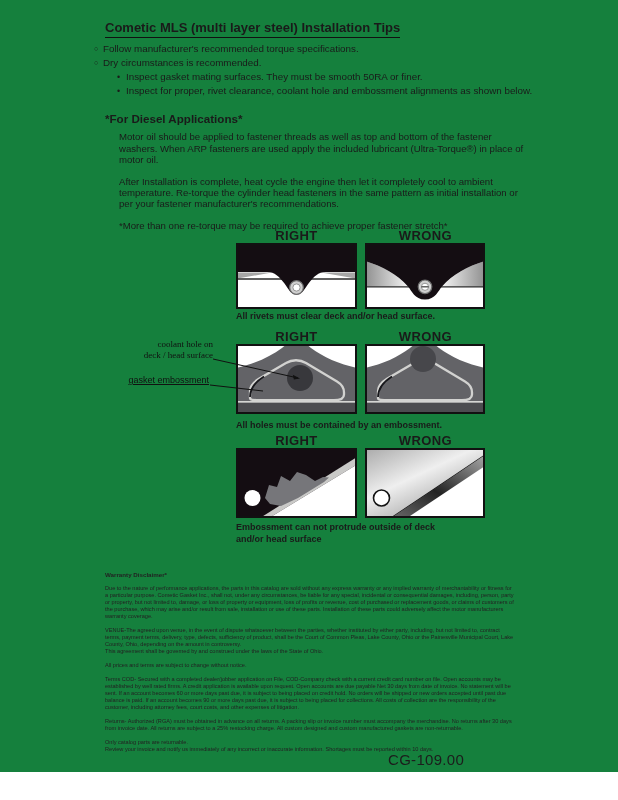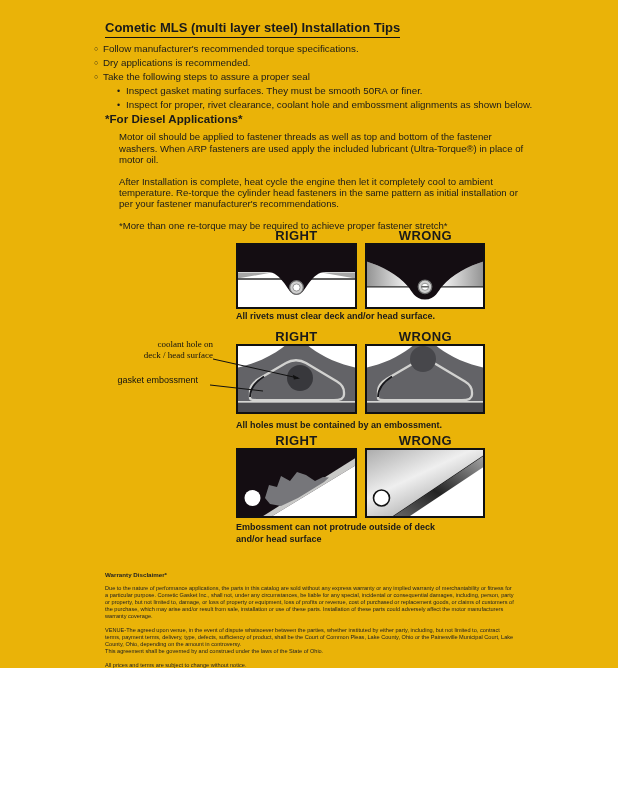--- a/index.html
+++ b/index.html
@@ -1,16 +1,16 @@
 <!DOCTYPE html>
 <html><head>
 <meta charset="utf-8">
 <style>
   html,body{margin:0;padding:0;background:#fff;}
-  .page{position:relative;width:618px;height:668px;background:#eab308;overflow:hidden;
+  .page{position:relative;width:618px;height:772px;background:#15803d;overflow:hidden;
         font-family:"Liberation Sans", sans-serif;color:#1a1a1a;}
 
   .title{position:absolute;left:105px;top:20px;font-size:13px;font-weight:bold;
          border-bottom:1.6px solid #111;padding-bottom:2px;}
 
   .bullets{position:absolute;left:94px;top:42px;font-size:9.8px;}
   .b-row{display:flex;line-height:14px;}
   .b-mark{width:9px;font-size:7px;line-height:14px;flex:0 0 9px;}
   .b-sub{margin-left:23px;}
   .b-sub .b-mark{font-size:9px;}
@@ -20,21 +20,21 @@
   .diesel p{margin:0 0 10px 14px;}
 
   .dlabel{position:absolute;width:121px;text-align:center;font-size:13px;font-weight:bold;
           letter-spacing:.4px;}
   .panel{position:absolute;}
   .panel svg{display:block;}
   .caption{position:absolute;left:236px;font-size:9px;font-weight:bold;line-height:11.5px;width:280px;}
 
   .side-label{position:absolute;text-align:right;font-size:9px;line-height:11px;color:#111;}
   .lbl-coolant{left:118px;top:339px;width:95px;font-family:Liberation Serif, serif;}
-  .lbl-gasket{left:93px;top:375px;width:105px;}
+  .lbl-gasket{left:104px;top:375px;width:105px;text-decoration:underline;}
   .leader-overlay{position:absolute;left:118px;top:336px;width:200px;height:64px;z-index:5;}
 
   .warranty{position:absolute;left:105px;top:571px;width:409px;font-size:5.6px;line-height:7px;color:#222;}
   .warranty h3{font-size:6.2px;font-weight:bold;margin:0 0 7px 0;}
   .warranty p{margin:0 0 7px 0;}
   .warranty p.nogap{margin-bottom:0;}
 
   .footer{position:absolute;left:388px;top:751px;font-size:15px;letter-spacing:.3px;color:#1c1c1c;text-align:right;}
 </style>
 </head>
@@ -44,25 +44,21 @@
 
   <div class="title">Cometic MLS (multi layer steel) Installation Tips</div>
 
   <div class="bullets">
     <div class="b-row">
       <span class="b-mark">○</span>
       <span>Follow manufacturer's recommended torque specifications.</span>
     </div>
     <div class="b-row">
       <span class="b-mark">○</span>
-      <span>Dry applications is recommended.</span>
-    </div>
-    <div class="b-row">
-      <span class="b-mark">○</span>
-      <span>Take the following steps to assure a proper seal</span>
+      <span>Dry circumstances is recommended.</span>
     </div>
     <div class="b-row b-sub">
       <span class="b-mark">•</span>
       <span>Inspect gasket mating surfaces.  They must be smooth 50RA or finer.</span>
     </div>
     <div class="b-row b-sub">
       <span class="b-mark">•</span>
       <span>Inspect for proper, rivet clearance, coolant hole and embossment alignments as shown below.</span>
     </div>
   </div>

